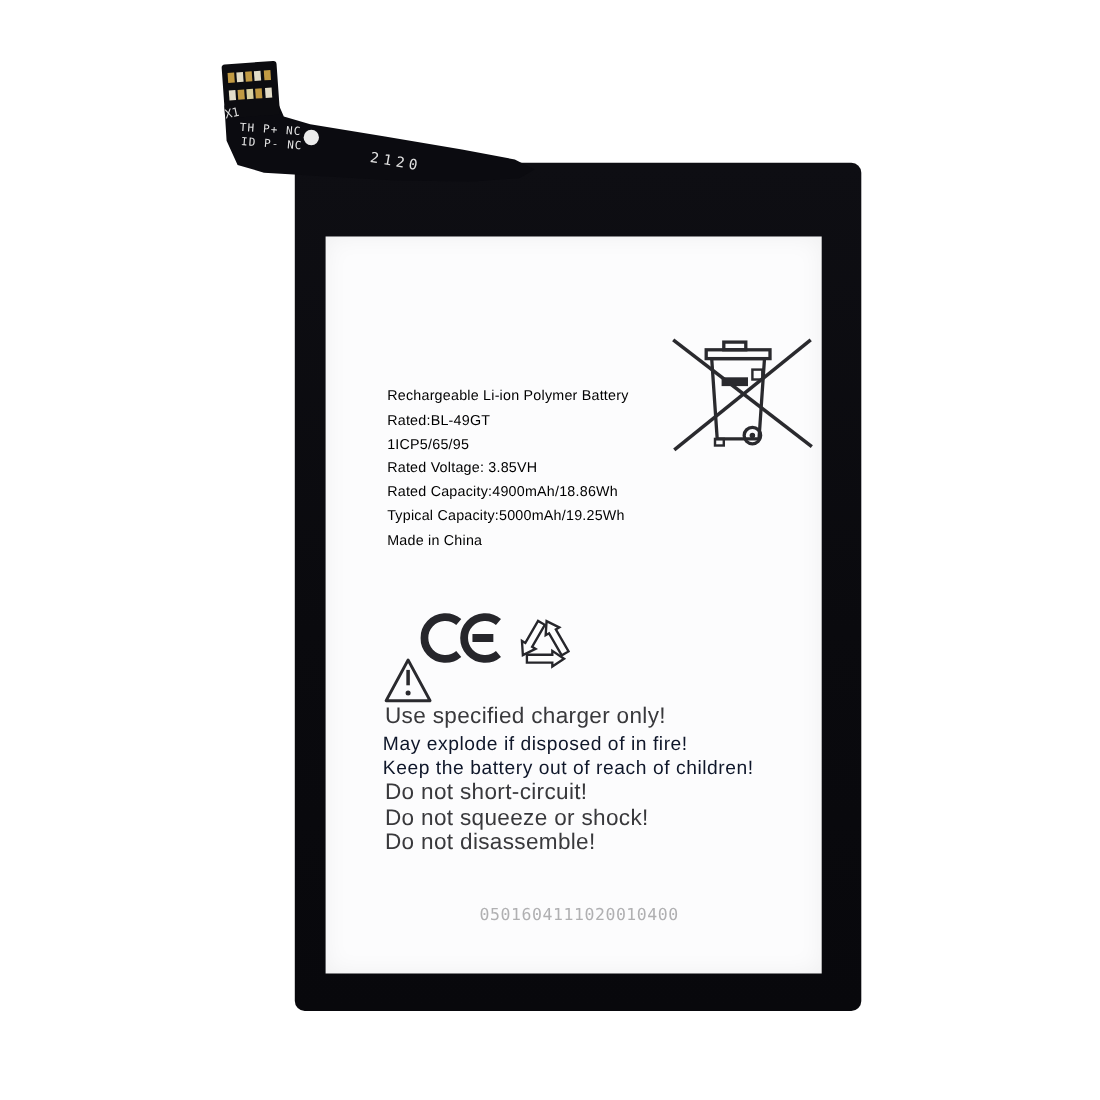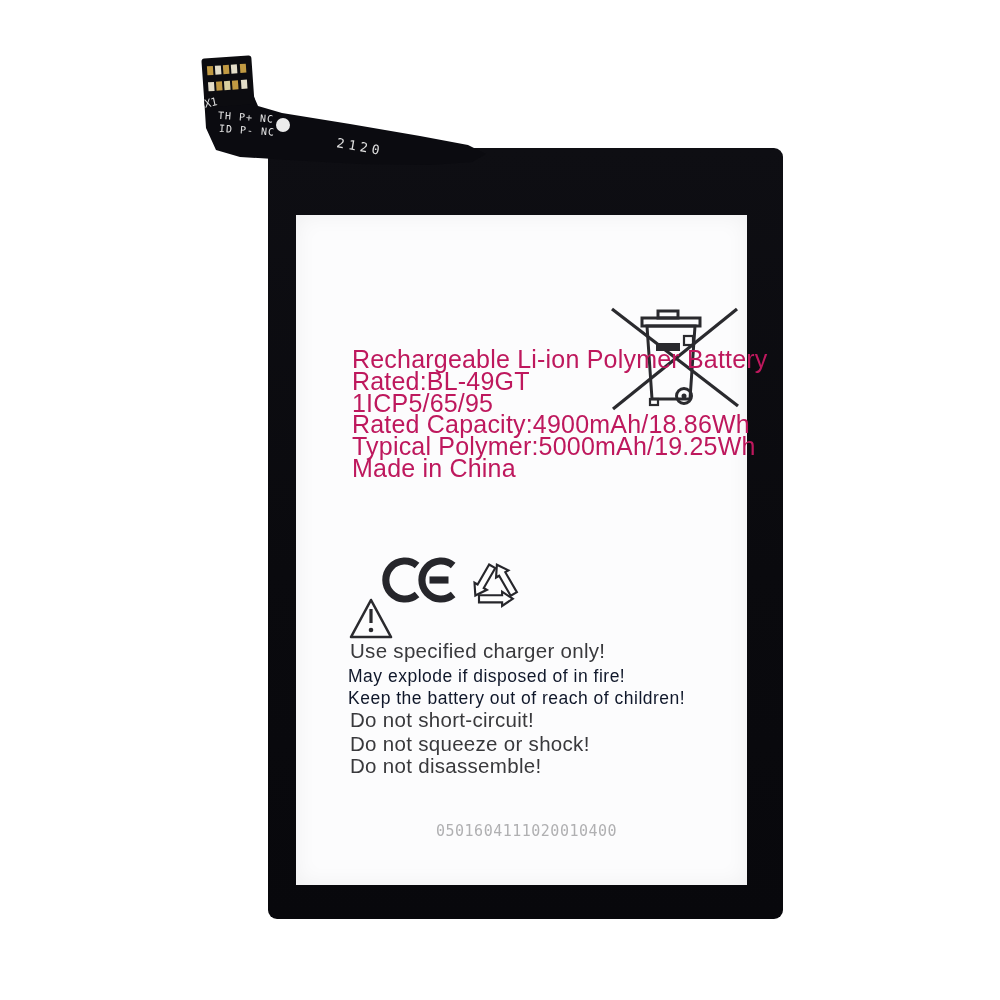--- a/index.html
+++ b/index.html
@@ -20,21 +20,21 @@
   
   .label{
     position:absolute;left:296px;top:215px;width:451px;height:670px;
     background:#fcfcfd;
     box-shadow:inset 0 0 22px rgba(0,0,0,0.055);
   }
 
   
   .spec-block{
     position:absolute;left:56px;top:134px;
-    font-size:25px;line-height:21.8px;color:#be185d;
+    font-size:13px;line-height:21.8px;color:#000000;
     letter-spacing:0.2px;white-space:nowrap;
   }
   .spec-line{height:21.8px;}
   .spec-line.loose{word-spacing:4px;}
 
   
   .warn{
     position:absolute;color:#39393c;white-space:nowrap;
   }
   .warn-lg{font-size:20.5px;letter-spacing:0.3px;}
@@ -111,22 +111,23 @@
       <g stroke="#2a2a2e" stroke-width="3.2">
         <line x1="8" y1="6" x2="134" y2="103"></line>
         <line x2="9" y2="106" x1="133" y1="6"></line>
       </g>
     </svg>
 
     <div class="spec-block">
       <div class="spec-line">Rechargeable Li-ion Polymer Battery</div>
       <div class="spec-line">Rated:BL-49GT</div>
       <div class="spec-line">1ICP5/65/95</div>
+      <div class="spec-line">Rated Voltage: 3.85VH</div>
       <div class="spec-line">Rated Capacity:4900mAh/18.86Wh</div>
-      <div class="spec-line">Typical Polymer:5000mAh/19.25Wh</div>
+      <div class="spec-line">Typical Capacity:5000mAh/19.25Wh</div>
       <div class="spec-line">Made in China</div>
     </div>
 
     <svg class="icon-ce" width="76" height="50" viewBox="0 0 80 52">
       <g stroke="#26262b" stroke-width="7.5" fill="none">
         <path d="M36.9,10.7 A20,20 0 1 0 36.9,41.3"></path>
         <path d="M74.9,10.7 A20,20 0 1 0 74.9,41.3"></path>
         <path d="M50,26 H70"></path>
       </g>
     </svg>

